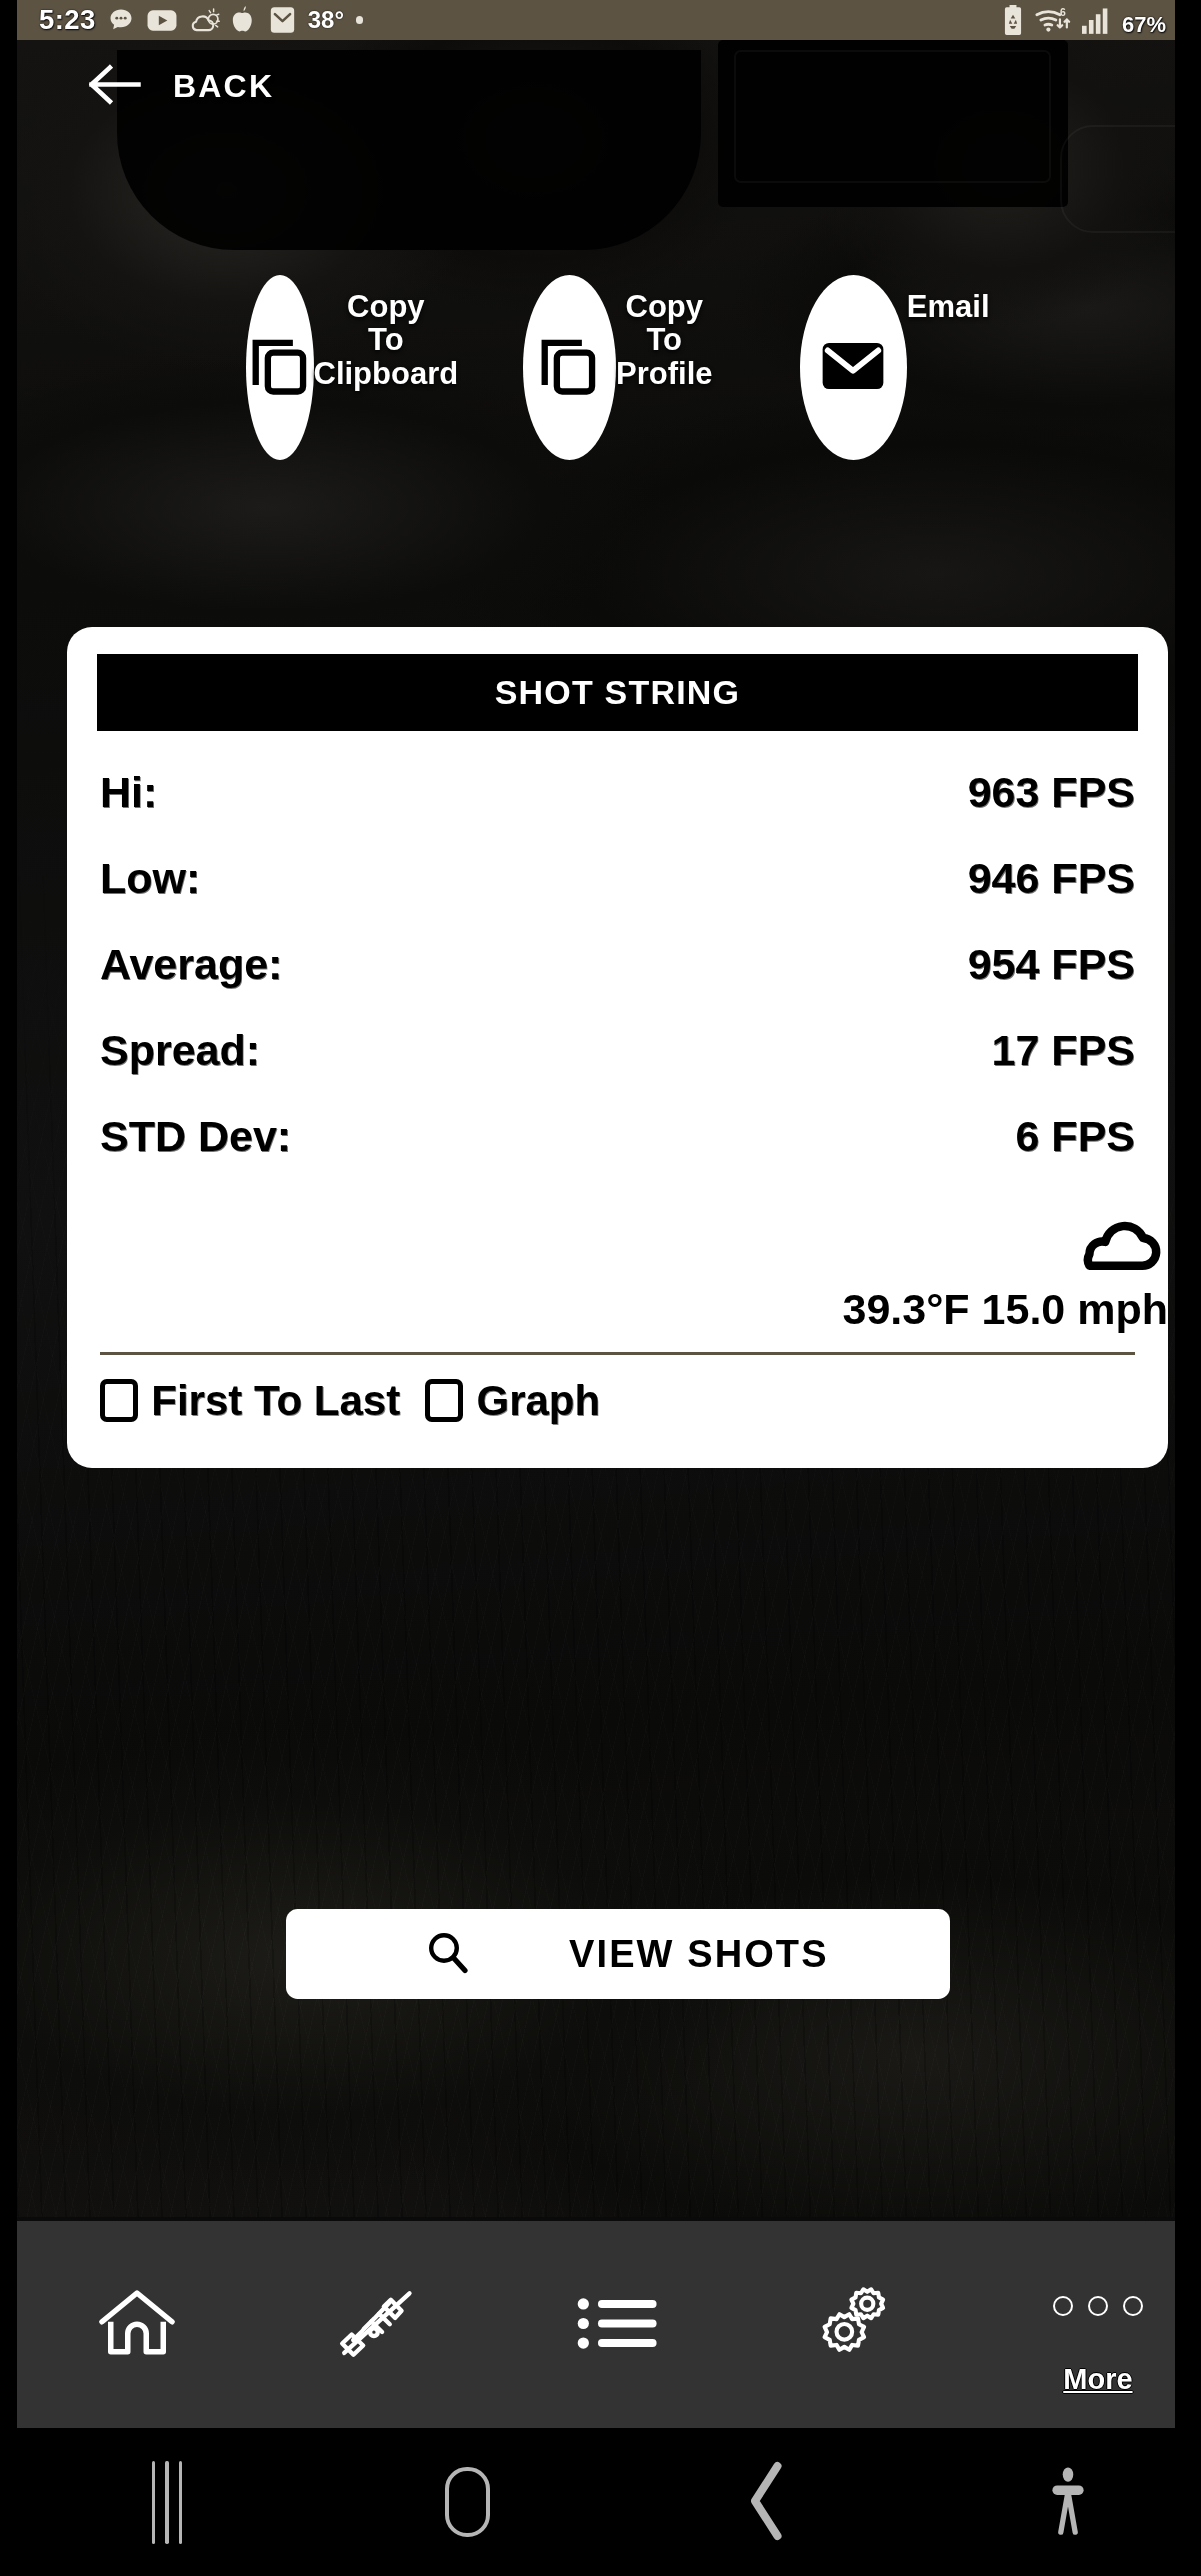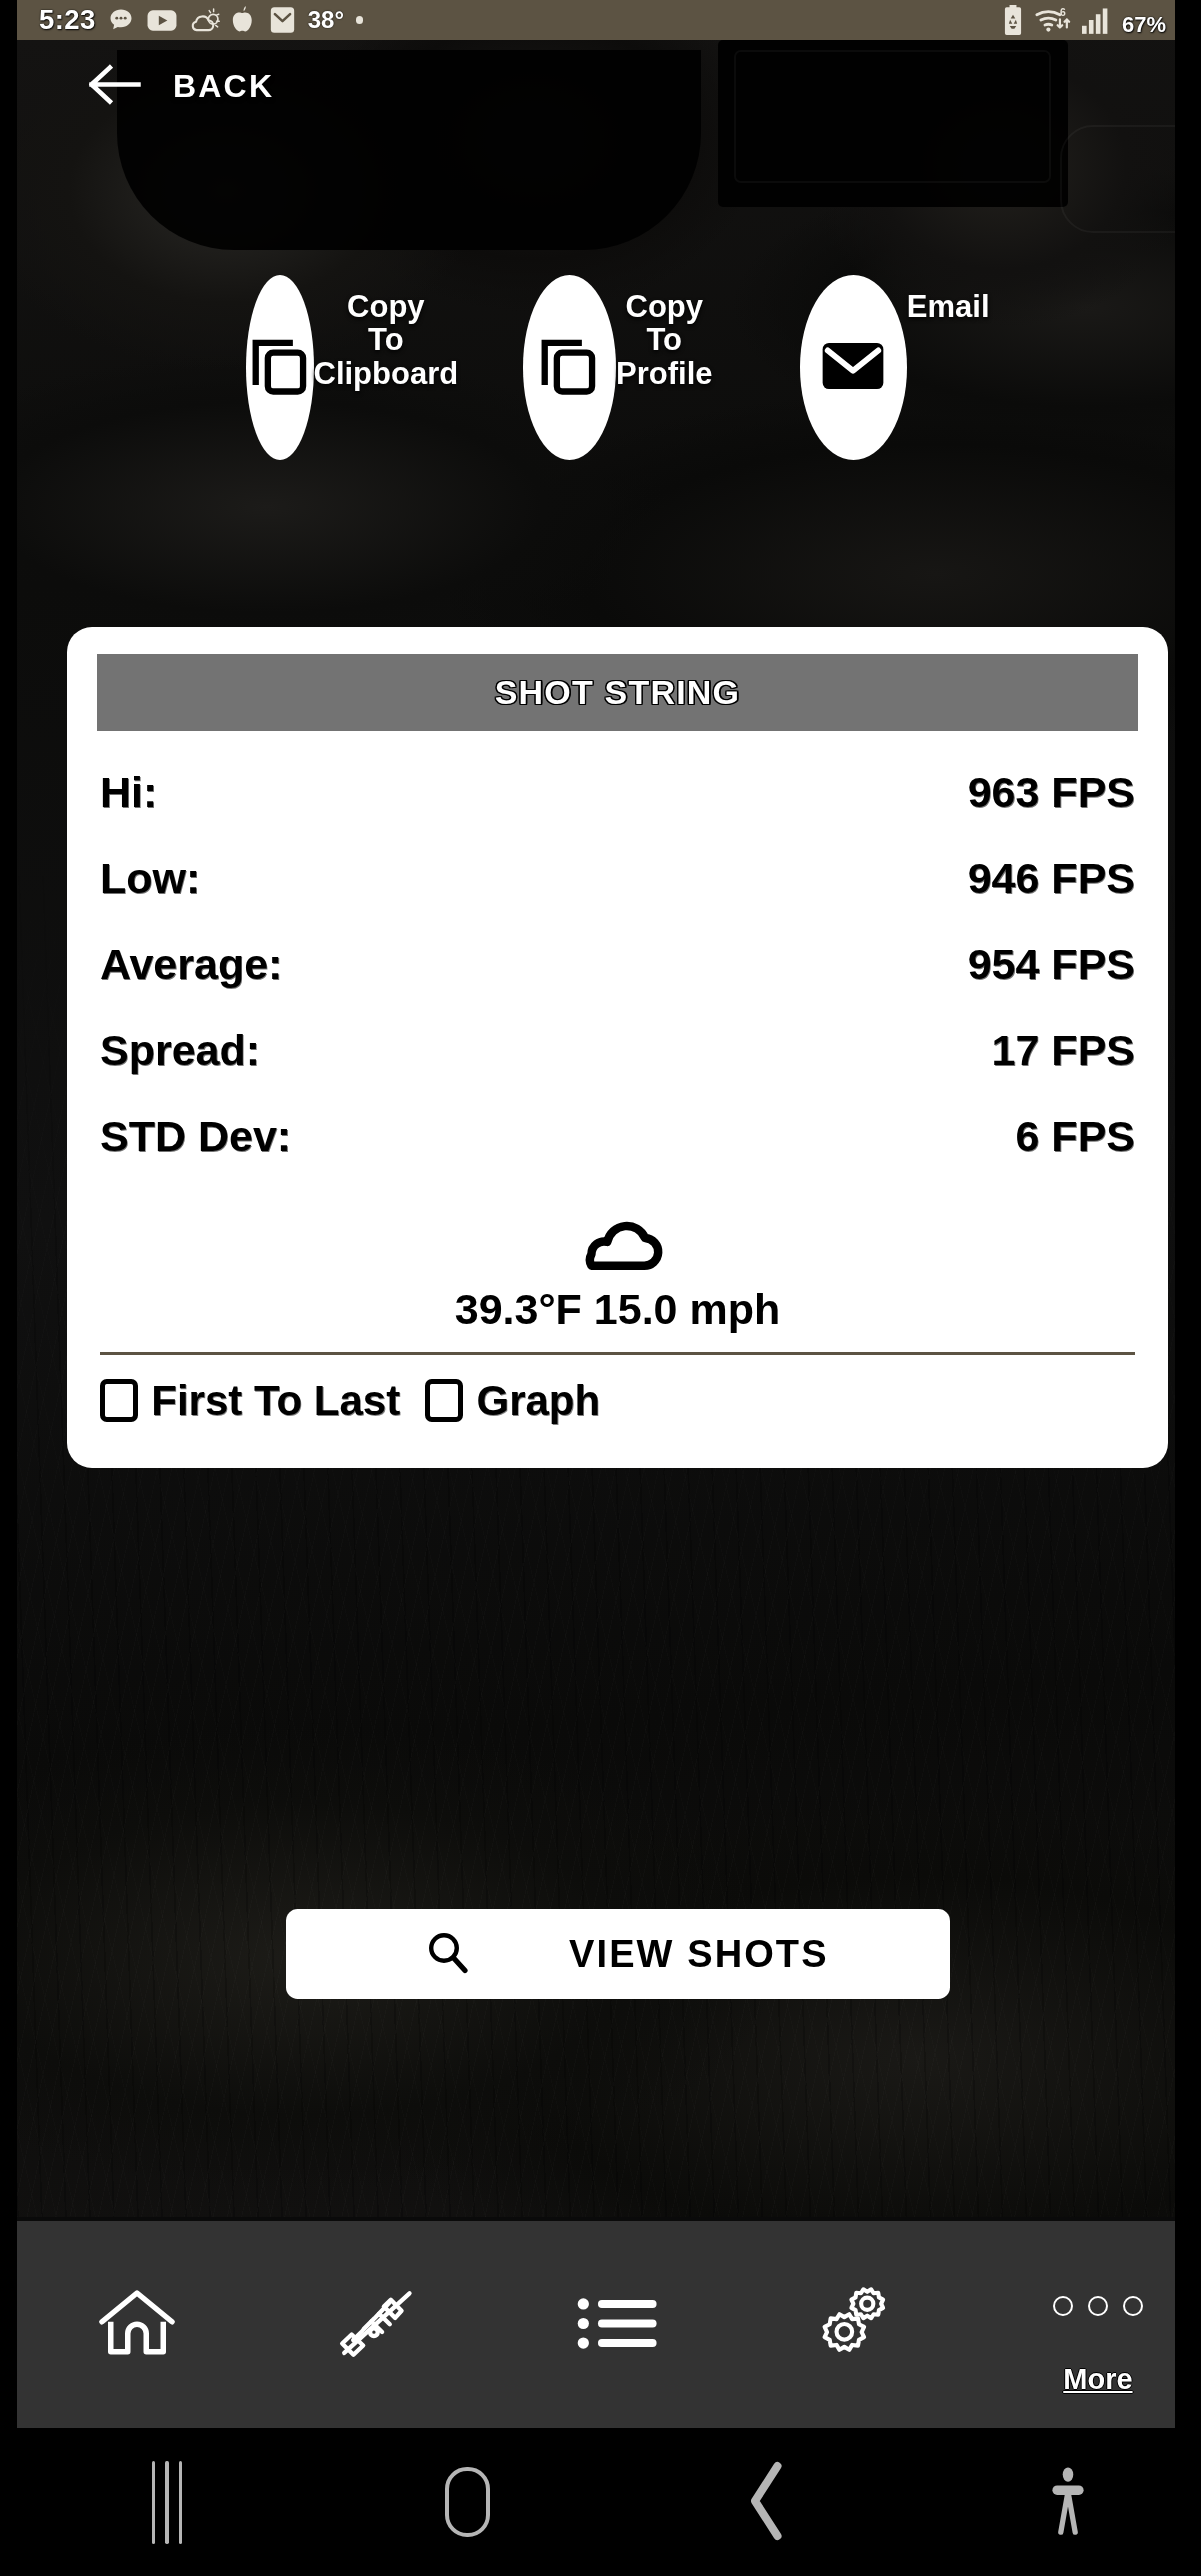--- a/index.html
+++ b/index.html
@@ -98,42 +98,42 @@
     white-space:pre-line;
   }
 
   
   .card {
     position:absolute; left:50px; top:627px; width:1101px;
     background:#fff; border-radius:25px; z-index:20;
     padding:27px 0 0 0;
   }
   .card-title-bar {
-    margin:0 30px; height:77px; background:#737373;
+    margin:0 30px; height:77px; background:#000000;
     display:flex; align-items:center; justify-content:center;
   }
   .card-title {
     color:#fff; font-size:34px; font-weight:700; letter-spacing:1.2px;
     font-family:"Liberation Sans Narrow","Liberation Sans",sans-serif;
     text-shadow:-1.3px 0 #000, 0 -1.3px #000, 1.3px 0 #000, 0 1.3px #000,
                 -1.3px -1.3px #000, 1.3px -1.3px #000, -1.3px 1.3px #000, 1.3px 1.3px #000;
   }
 
   .stats { padding:37px 33px 0 33px; }
   .stat-row {
     display:flex; justify-content:space-between; align-items:baseline;
     height:86px;
   }
   .stat-label, .stat-value {
     color:#000; font-size:43px; font-weight:700;
     font-family:"Liberation Sans Narrow","Liberation Sans",sans-serif;
     text-shadow:0.8px 0.8px 0 rgba(0,0,0,.55);
   }
 
-  .weather { margin-top:6.7px; text-align:center; }
+  .weather { margin-top:6.7px; text-align:right; }
   .weather-readout {
     margin-top:10px; color:#000; font-size:43px; font-weight:700;
     font-family:"Liberation Sans", sans-serif;
   }
   .timestamp {
     margin-top:8.3px; padding-right:33px; text-align:right;
     color:#000; font-size:28px; font-weight:700;
     font-family:"Liberation Sans", sans-serif;
   }
   .divider { margin:18.4px 33px 0 33px; height:2.5px; background:#5C5343; }

